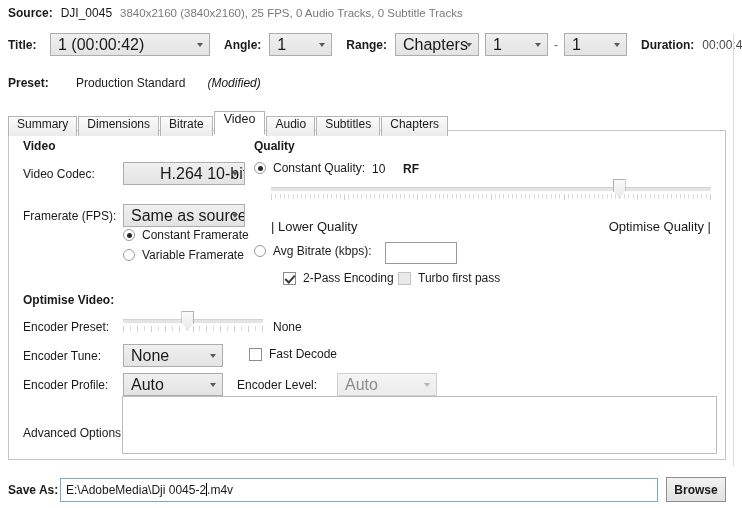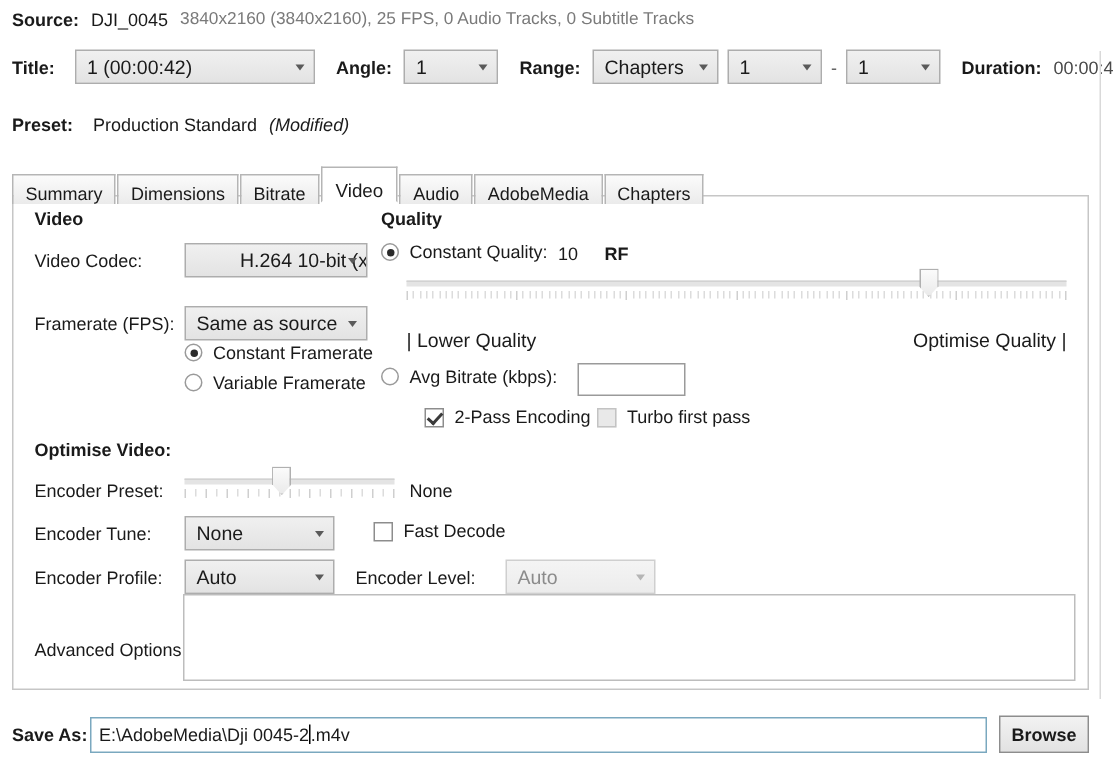--- a/index.html
+++ b/index.html
@@ -14,31 +14,31 @@
   }
   .app { position: relative; width: 742px; height: 508px; background:#fff; }
 
   
   .lbl-bold { font-weight: bold; font-size: 12px; color: #1a1a1a; }
   .lbl { font-size: 12px; color: #1a1a1a; }
   .muted { color: #7a7a7a; font-size: 11.5px; }
 
   .row-source { position:absolute; left:8px; top:6px; display:flex; align-items:center; gap:8px; }
   .row-title  { position:absolute; left:8px; top:33px; display:flex; align-items:center; }
-  .row-preset { position:absolute; left:8px; top:76px; display:flex; align-items:flex-end; gap:12px; }
+  .row-preset { position:absolute; left:8px; top:76px; display:flex; align-items:flex-end; gap:26px; }
 
   
   .combo {
     position: relative;
     height: 23px;
     background: linear-gradient(#f0f0f0, #e3e3e3);
     border: 1px solid #adadad;
     display: flex; align-items: center;
     padding: 0 18px 0 7px;
-    font-size: 13px; color: #1a1a1a;
+    font-size: 16px; color: #1a1a1a;
     white-space: nowrap; overflow: hidden;
   }
   .combo.disabled { background: linear-gradient(#f4f4f4,#ececec); border-color:#cfcfcf; color:#8b8b8b; }
   .combo .chev {
     position:absolute; right:6px; top:50%; margin-top:-2px;
     width:0;height:0;border-left:3.5px solid transparent;border-right:3.5px solid transparent;
     border-top:4px solid #5a5a5a;
   }
   .combo.disabled .chev { border-top-color:#b5b5b5; }
 
@@ -55,21 +55,21 @@
     display:flex;align-items:center;justify-content:center;
     font-size:12px; font-weight:bold; color:#1a1a1a; padding:0 10px;
   }
 
   
   .tabstrip { position:absolute; left:8px; top:111px; display:flex; align-items:flex-end; z-index:3; }
   .tab {
     height:20px; padding:0 8px; margin-right:1px;
     background: linear-gradient(#fbfbfb,#ebebeb);
     border:1px solid #b5b5b5; border-bottom:none;
-    display:flex;align-items:flex-end; font-size:12px; color:#1a1a1a;
+    display:flex;align-items:flex-start; font-size:12px; color:#1a1a1a;
     position:relative; top:1px;
   }
   .tab.active {
     background:#ffffff; height:24px; top:0;
     border-color:#b5b5b5; border-bottom:1px solid #ffffff; z-index:4;
     font-size:12.5px; padding:0 9px;
   }
 
   
   .panel {
@@ -195,21 +195,21 @@
     <div class="tab">
         <span>Bitrate</span>
       </div>
     <div class="tab active">
         <span>Video</span>
       </div>
     <div class="tab">
         <span>Audio</span>
       </div>
     <div class="tab">
-        <span>AdobeMedia</span>
+        <span>Subtitles</span>
       </div>
     <div class="tab">
         <span>Chapters</span>
       </div>
   </div>
 
   <div class="panel">
 
     <div class="sec-head" style="left:14px; top:8px;">Video</div>
     <div class="sec-head" style="left:245px; top:8px;">Quality</div>

